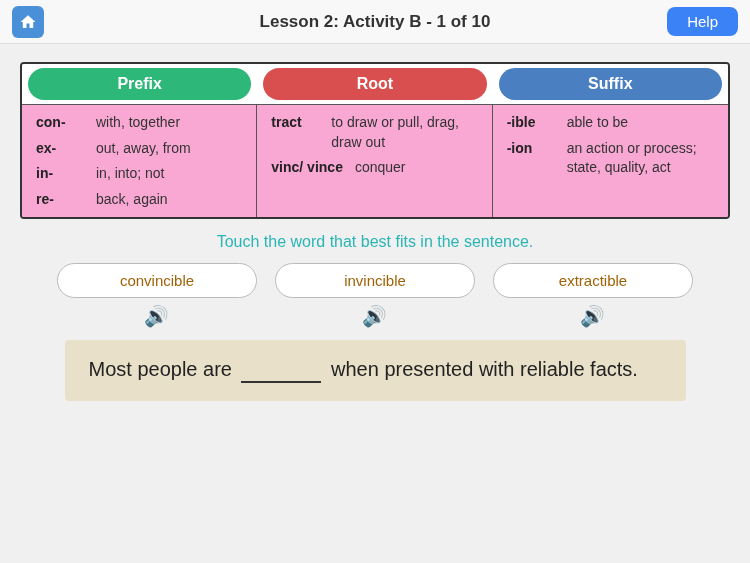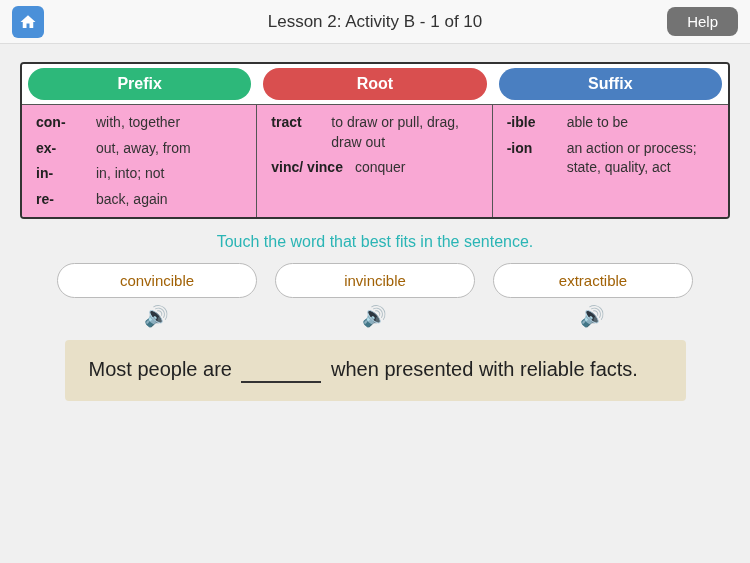--- a/index.html
+++ b/index.html
@@ -33,26 +33,26 @@
       height: 32px;
       display: flex;
       align-items: center;
       justify-content: center;
       cursor: pointer;
     }
     #home-btn svg { fill: white; }
     #header-title {
       font-size: 17px;
       color: #333;
-      font-weight: 400;
+      font-weight: 700;
     }
     #help-btn {
       position: absolute;
       right: 12px;
-      background: #737373;
+      background: #3b82f6;
       border: none;
       border-radius: 8px;
       padding: 6px 20px;
       color: white;
       font-size: 15px;
       font-weight: 500;
       cursor: pointer;
     }
 
     

